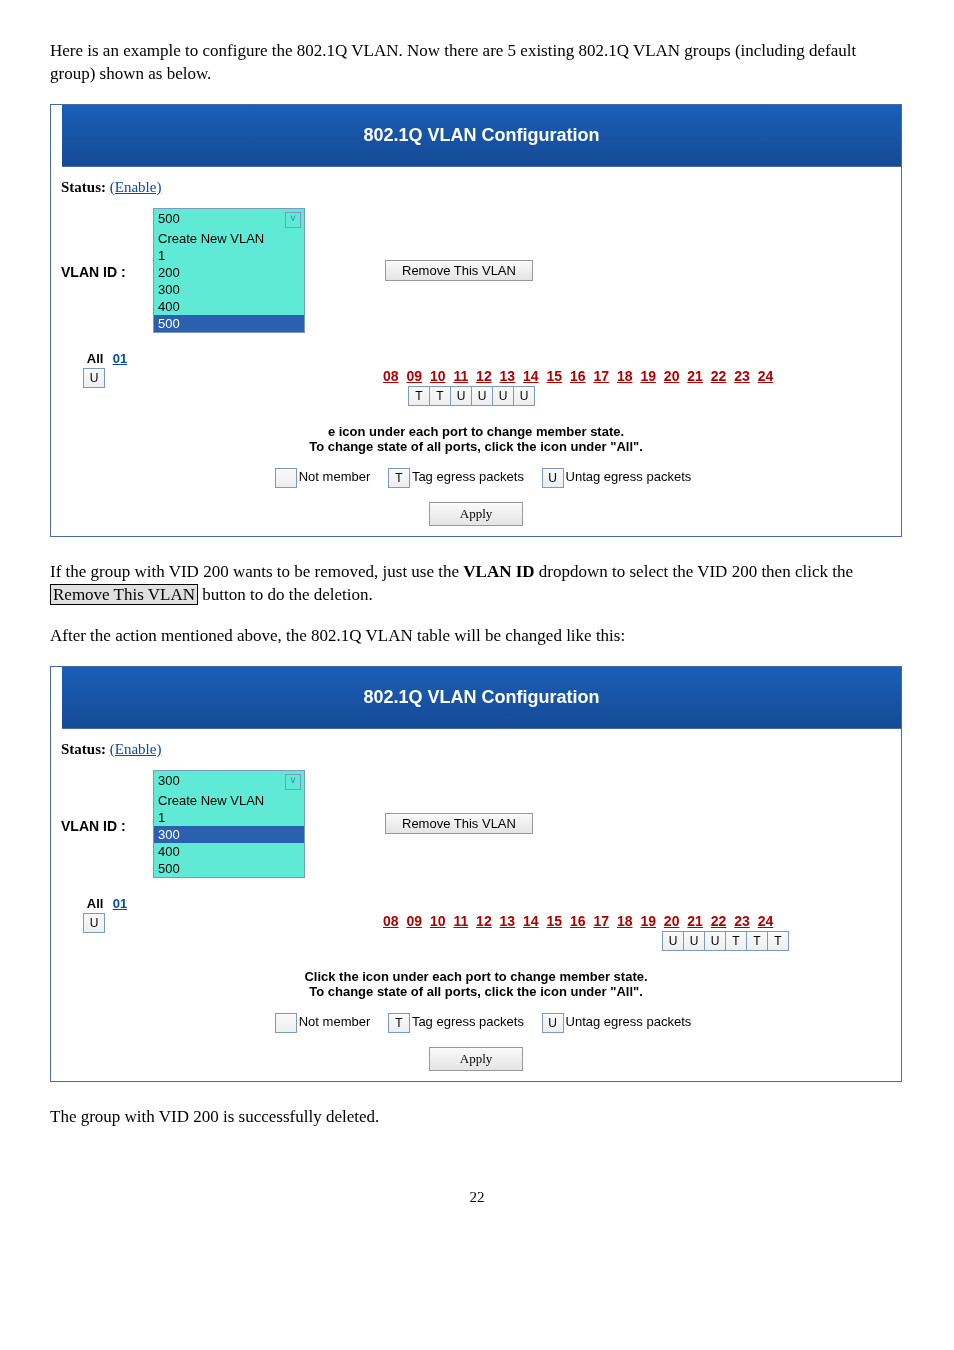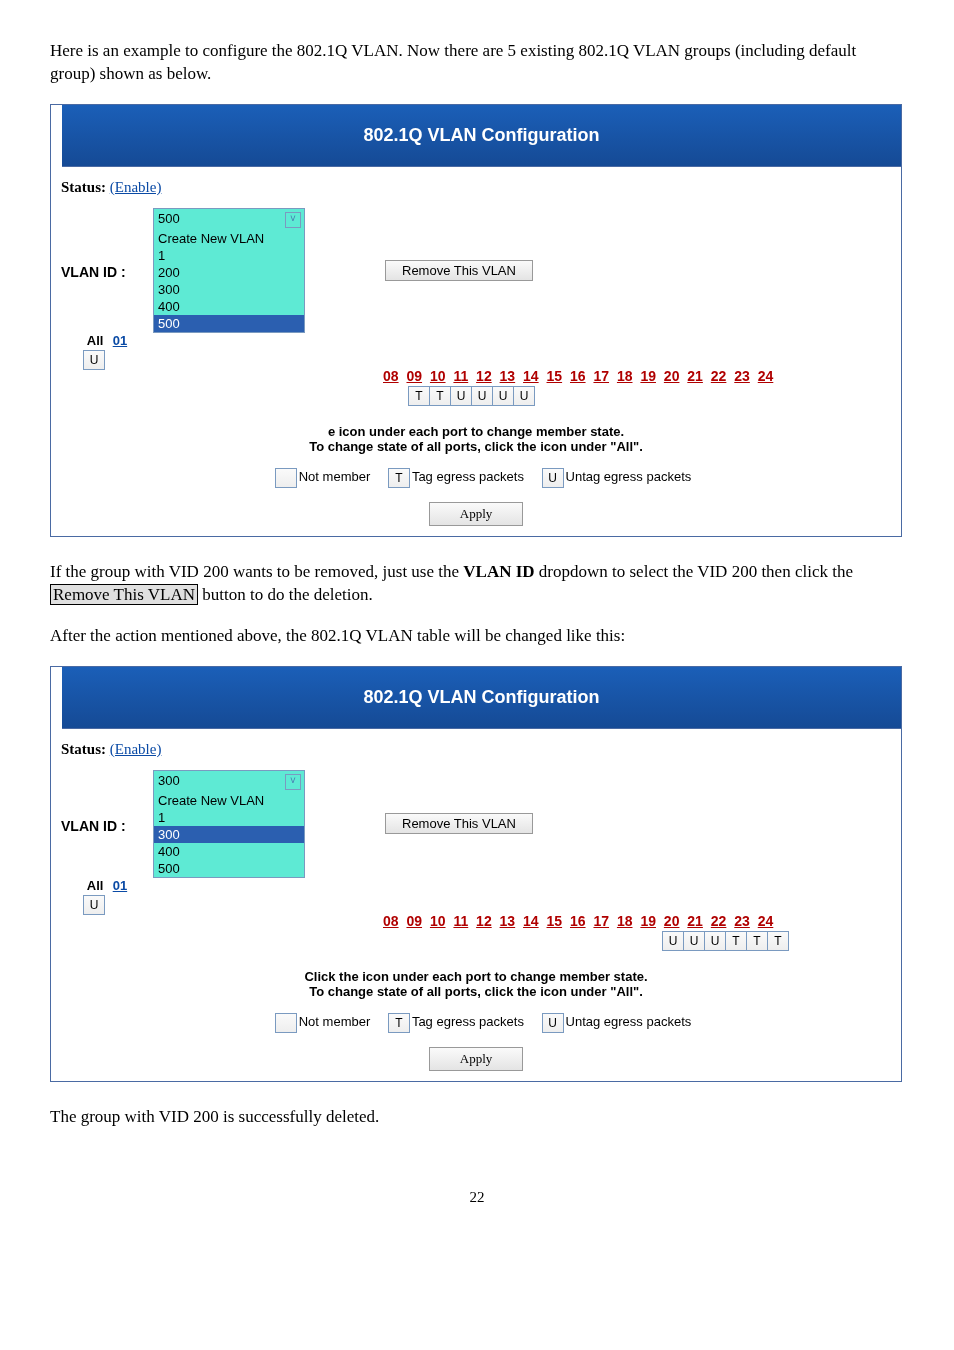--- a/index.html
+++ b/index.html
@@ -93,21 +93,21 @@
   .remove-btn {
     font-family: Arial, sans-serif;
     font-size: 13px;
     background: linear-gradient(#fafafa,#e4e4e4);
     border: 1px solid #999;
     padding: 2px 16px;
     margin-left: 80px;
   }
   .row2 {
     display: flex;
-    align-items: flex-start;
+    align-items: center;
     margin-top: -4px;
   }
   .all-col {
     width: 92px;
   }
   .all-label {
     text-align: center;
     font-weight: bold;
     font-size: 13px;
   }

